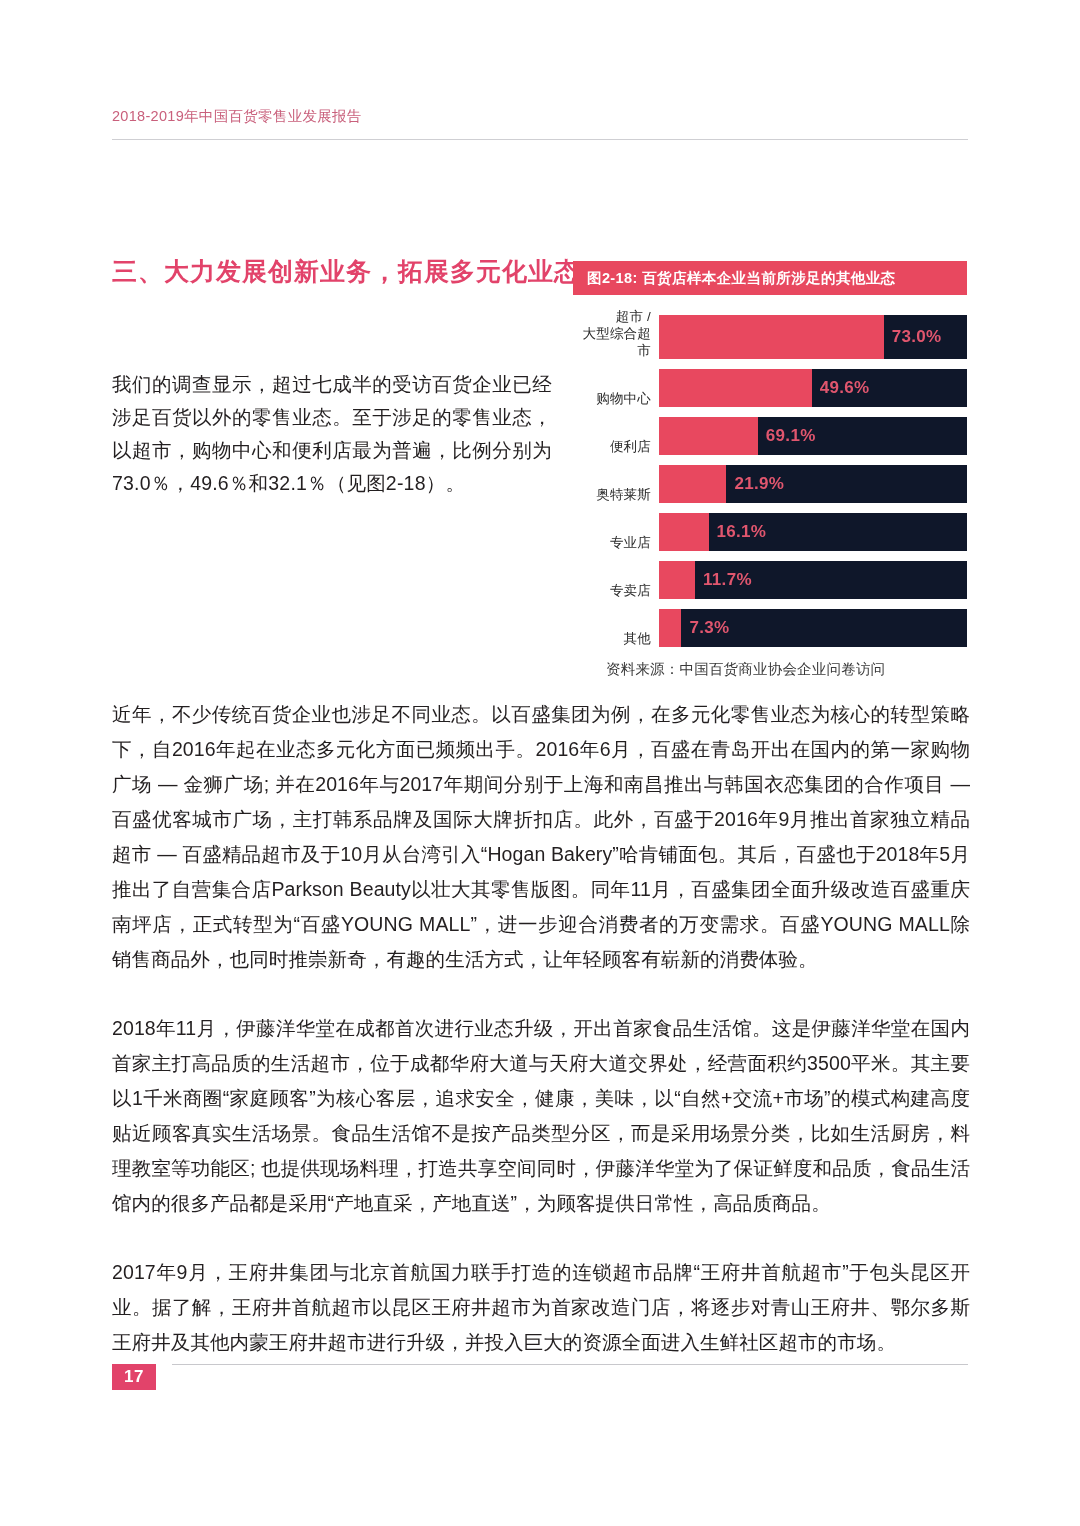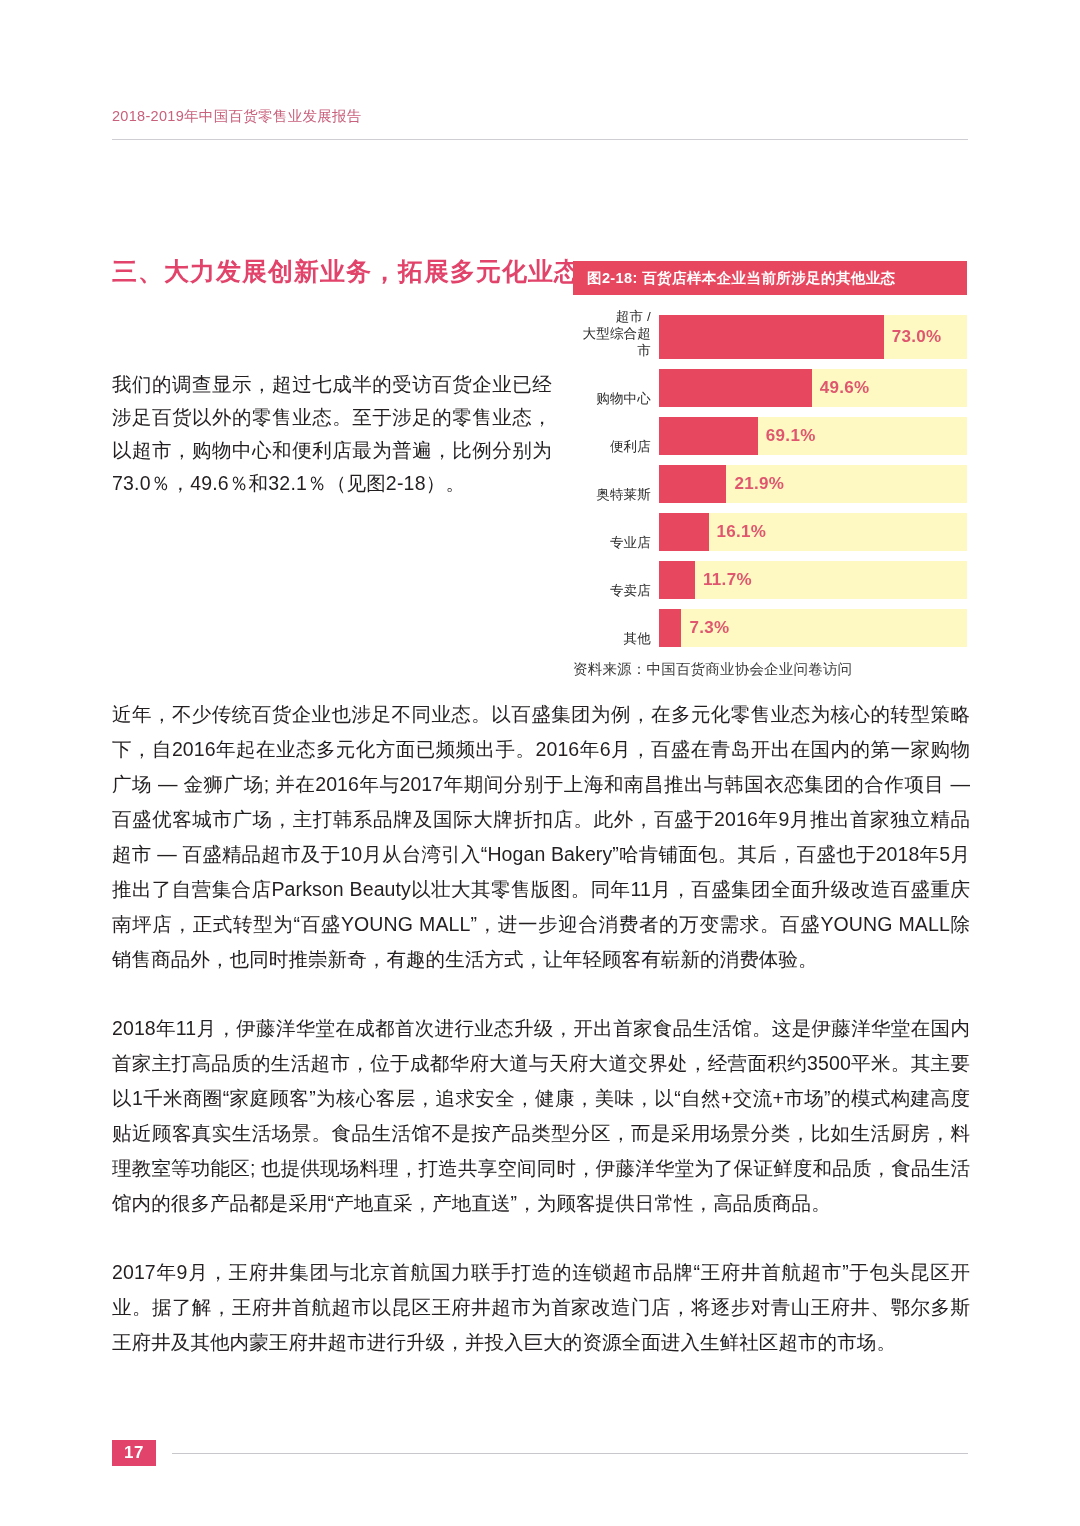--- a/index.html
+++ b/index.html
@@ -122,21 +122,21 @@
     box-sizing: border-box;
     font-size: 13.5px;
     line-height: 17px;
     color: #2b2b2b;
     letter-spacing: 0.2px;
   }
   .bar-track {
     position: relative;
     flex: 1 1 auto;
     height: 38px;
-    background: #fef9c3;
+    background: #0f172a;
   }
   .bar-fill {
     position: absolute;
     left: 0; top: 0; bottom: 0;
     background: #e8485f;
   }
   .bar-value {
     position: absolute;
     top: 50%;
     transform: translateY(-50%);
@@ -147,20 +147,21 @@
     white-space: nowrap;
   }
   .bar-row.tall .bar-track { height: 44px; }
   .chart-source {
     margin-top: 13px;
     padding-left: 0px;
     font-size: 14.5px;
     color: #3a3a3a;
     letter-spacing: 0.2px;
     white-space: nowrap;
+    margin-left: 33px;
   }
 
   
   .col-full {
     position: absolute;
     left: 112px;
     top: 697px;
     width: 858px;
   }
   .col-full p {
@@ -170,24 +171,24 @@
     color: #231f20;
     text-align: justify;
     text-justify: inter-ideograph;
     letter-spacing: 0.1px;
   }
 
   
   .footer {
     position: absolute;
     left: 112px;
-    top: 1440px;
+    top: 1364px;
     width: 856px;
     display: flex;
-    align-items: center;
+    align-items: flex-start;
   }
   .page-badge {
     background: #e2436a;
     color: #ffffff;
     font-size: 17px;
     font-weight: bold;
     width: 44px;
     height: 26px;
     display: flex;
     align-items: center;

